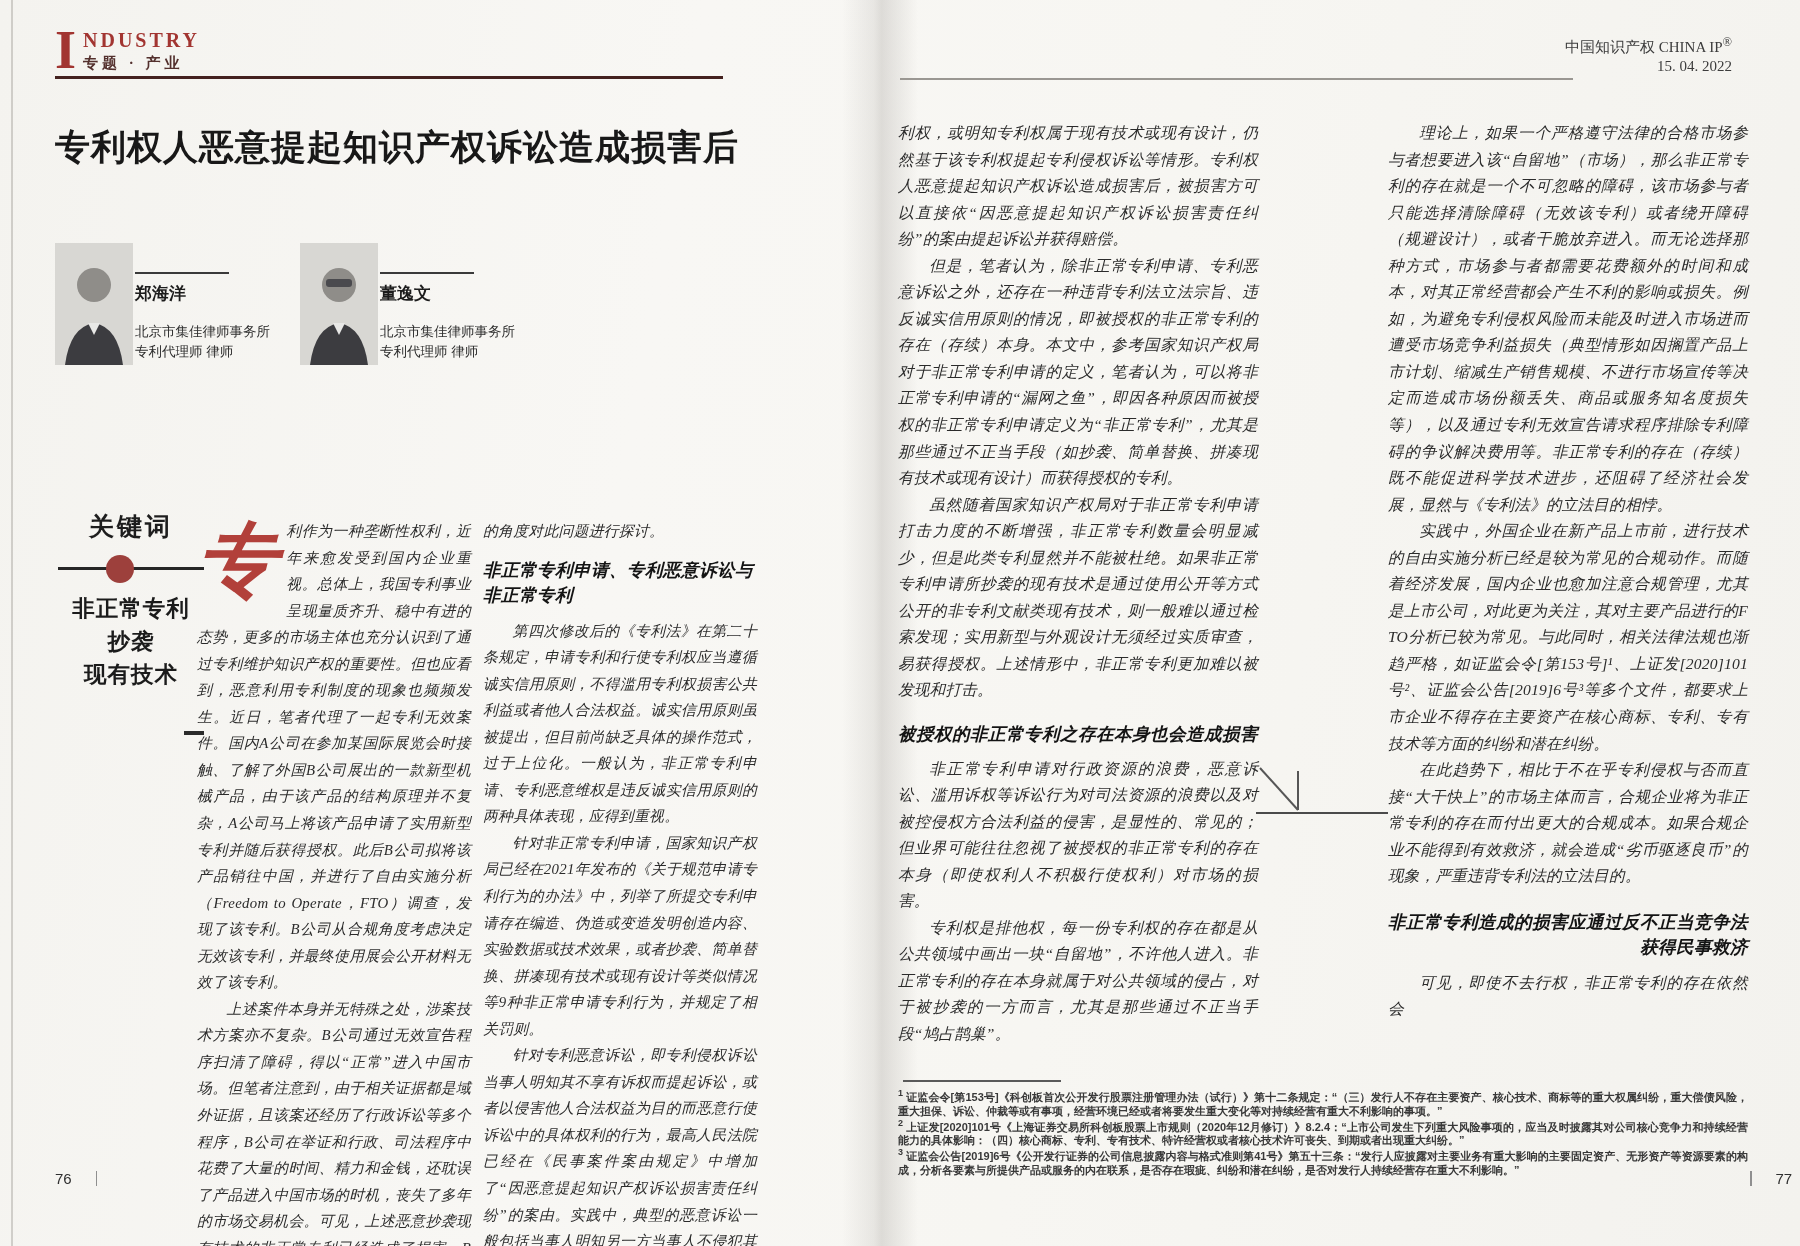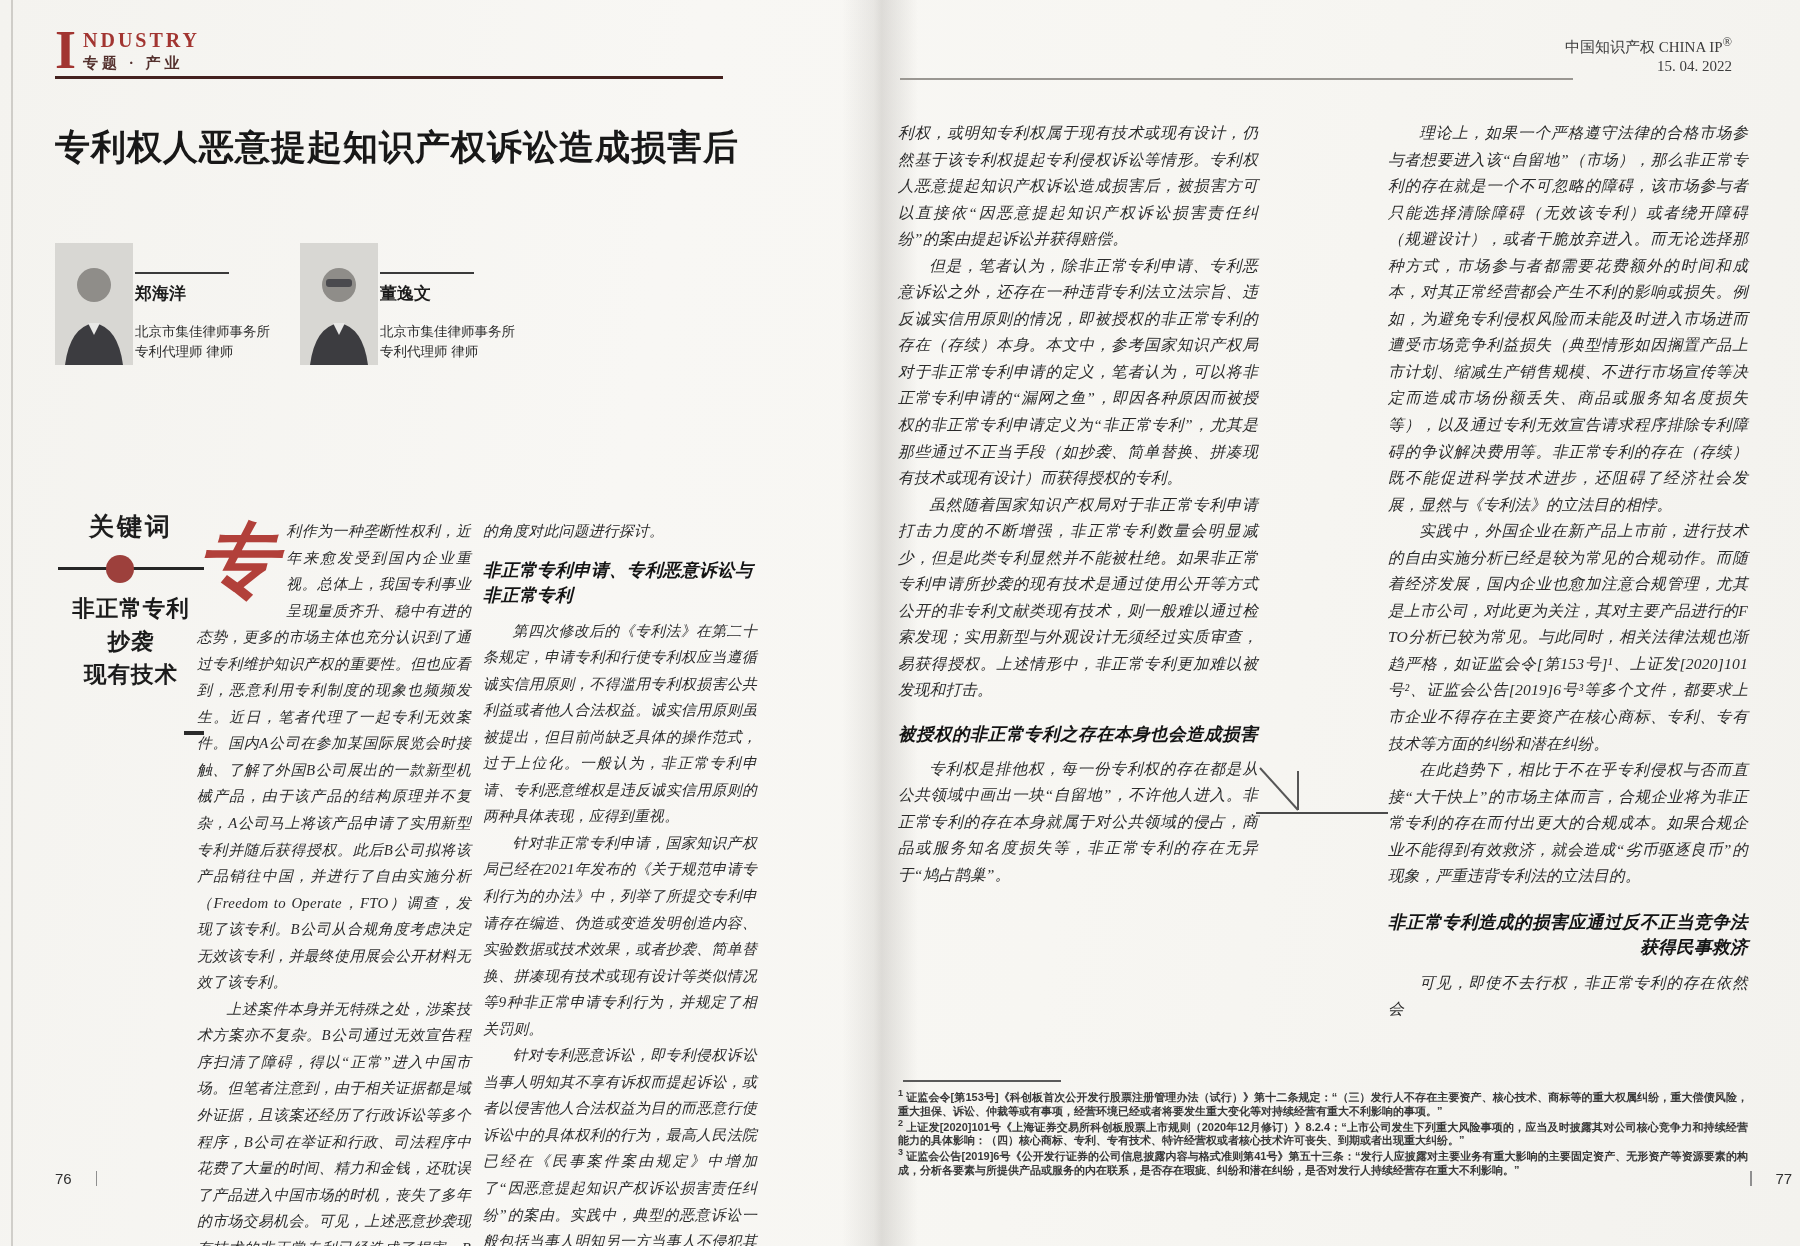--- a/index.html
+++ b/index.html
@@ -137,21 +137,22 @@
     <p class="indent">第四次修改后的《专利法》在第二十条规定，申请专利和行使专利权应当遵循诚实信用原则，不得滥用专利权损害公共利益或者他人合法权益。诚实信用原则虽被提出，但目前尚缺乏具体的操作范式，过于上位化。一般认为，非正常专利申请、专利恶意维权是违反诚实信用原则的两种具体表现，应得到重视。</p>
     <p class="indent">针对非正常专利申请，国家知识产权局已经在2021年发布的《关于规范申请专利行为的办法》中，列举了所提交专利申请存在编造、伪造或变造发明创造内容、实验数据或技术效果，或者抄袭、简单替换、拼凑现有技术或现有设计等类似情况等9种非正常申请专利行为，并规定了相关罚则。</p>
     <p class="indent">针对专利恶意诉讼，即专利侵权诉讼当事人明知其不享有诉权而提起诉讼，或者以侵害他人合法权益为目的而恶意行使诉讼中的具体权利的行为，最高人民法院已经在《民事案件案由规定》中增加了“因恶意提起知识产权诉讼损害责任纠纷”的案由。实践中，典型的恶意诉讼一般包括当事人明知另一方当事人不侵犯其专利权，或自身恶意取得专</p>
   </div>
 
   <div class="abs col rp" style="left:898px;top:120px;width:360px;height:905px;">
     <p>利权，或明知专利权属于现有技术或现有设计，仍然基于该专利权提起专利侵权诉讼等情形。专利权人恶意提起知识产权诉讼造成损害后，被损害方可以直接依“因恶意提起知识产权诉讼损害责任纠纷”的案由提起诉讼并获得赔偿。</p>
     <p class="indent">但是，笔者认为，除非正常专利申请、专利恶意诉讼之外，还存在一种违背专利法立法宗旨、违反诚实信用原则的情况，即被授权的非正常专利的存在（存续）本身。本文中，参考国家知识产权局对于非正常专利申请的定义，笔者认为，可以将非正常专利申请的“漏网之鱼”，即因各种原因而被授权的非正常专利申请定义为“非正常专利”，尤其是那些通过不正当手段（如抄袭、简单替换、拼凑现有技术或现有设计）而获得授权的专利。</p>
     <p class="indent">虽然随着国家知识产权局对于非正常专利申请打击力度的不断增强，非正常专利数量会明显减少，但是此类专利显然并不能被杜绝。如果非正常专利申请所抄袭的现有技术是通过使用公开等方式公开的非专利文献类现有技术，则一般难以通过检索发现；实用新型与外观设计无须经过实质审查，易获得授权。上述情形中，非正常专利更加难以被发现和打击。</p>
     <p class="subhead m-a">被授权的非正常专利之存在本身也会造成损害</p>
-    <p class="indent">专利权是排他权，每一份专利权的存在都是从公共领域中画出一块“自留地”，不许他人进入。非正常专利的存在本身就属于对公共领域的侵占，商品或服务知名度损失等，非正常专利的存在无异于“鸠占鹊巢”。</p>
+    <p class="indent">非正常专利申请对行政资源的浪费，恶意诉讼、滥用诉权等诉讼行为对司法资源的浪费以及对被控侵权方合法利益的侵害，是显性的、常见的；但业界可能往往忽视了被授权的非正常专利的存在本身（即使权利人不积极行使权利）对市场的损害。</p>
+    <p class="indent">专利权是排他权，每一份专利权的存在都是从公共领域中画出一块“自留地”，不许他人进入。非正常专利的存在本身就属于对公共领域的侵占，对于被抄袭的一方而言，尤其是那些通过不正当手段“鸠占鹊巢”。</p>
   </div>
 
   <svg class="abs" style="left:1254px;top:762px;" width="140" height="52">
     <line x1="6" y1="6" x2="44" y2="48" stroke="#565656" stroke-width="2"></line>
     <line x1="44" y1="9" x2="44" y2="48" stroke="#565656" stroke-width="2"></line>
   </svg>
   <div class="abs pq-rule"></div>
 
   <div class="abs col rp" style="left:1388px;top:120px;width:360px;height:940px;">
     <p class="indent">理论上，如果一个严格遵守法律的合格市场参与者想要进入该“自留地”（市场），那么非正常专利的存在就是一个不可忽略的障碍，该市场参与者只能选择清除障碍（无效该专利）或者绕开障碍（规避设计），或者干脆放弃进入。而无论选择那种方式，市场参与者都需要花费额外的时间和成本，对其正常经营都会产生不利的影响或损失。例如，为避免专利侵权风险而未能及时进入市场进而遭受市场竞争利益损失（典型情形如因搁置产品上市计划、缩减生产销售规模、不进行市场宣传等决定而造成市场份额丢失、商品或服务知名度损失等），以及通过专利无效宣告请求程序排除专利障碍的争议解决费用等。非正常专利的存在（存续）既不能促进科学技术进步，还阻碍了经济社会发展，显然与《专利法》的立法目的相悖。</p>

